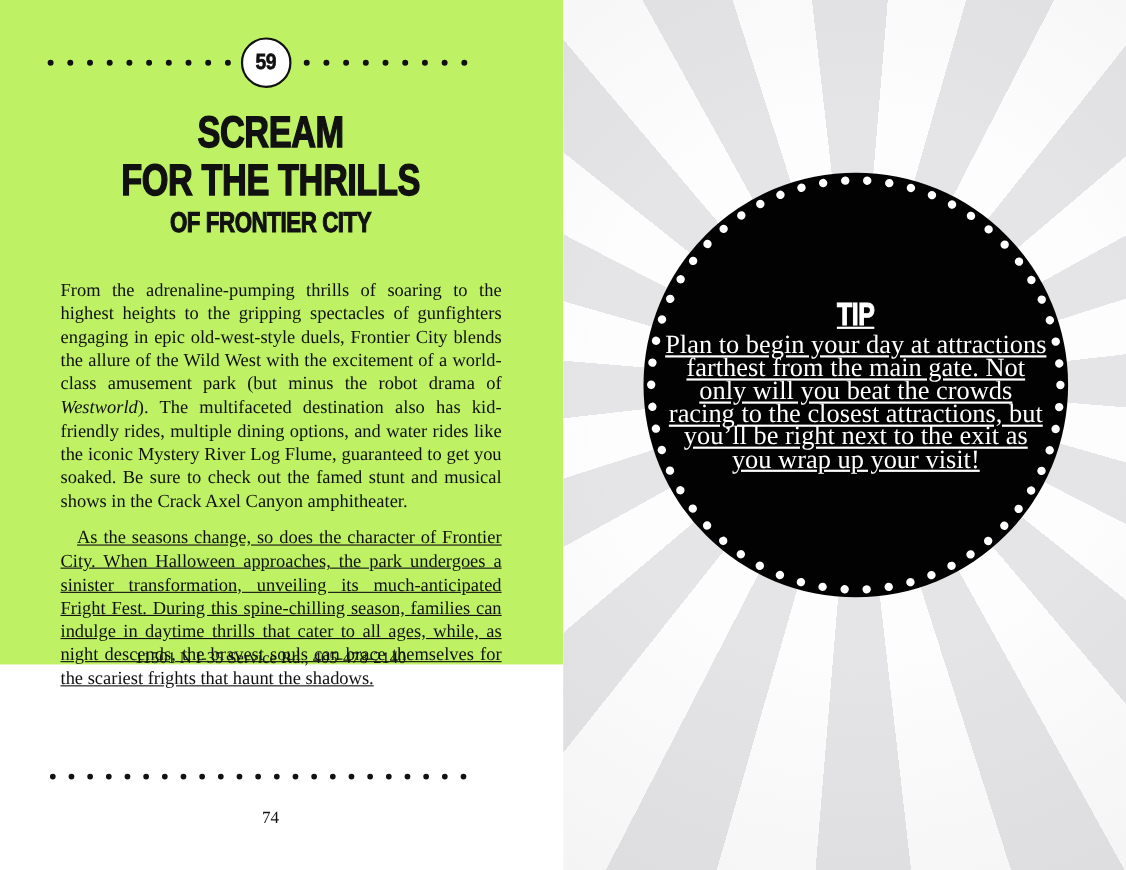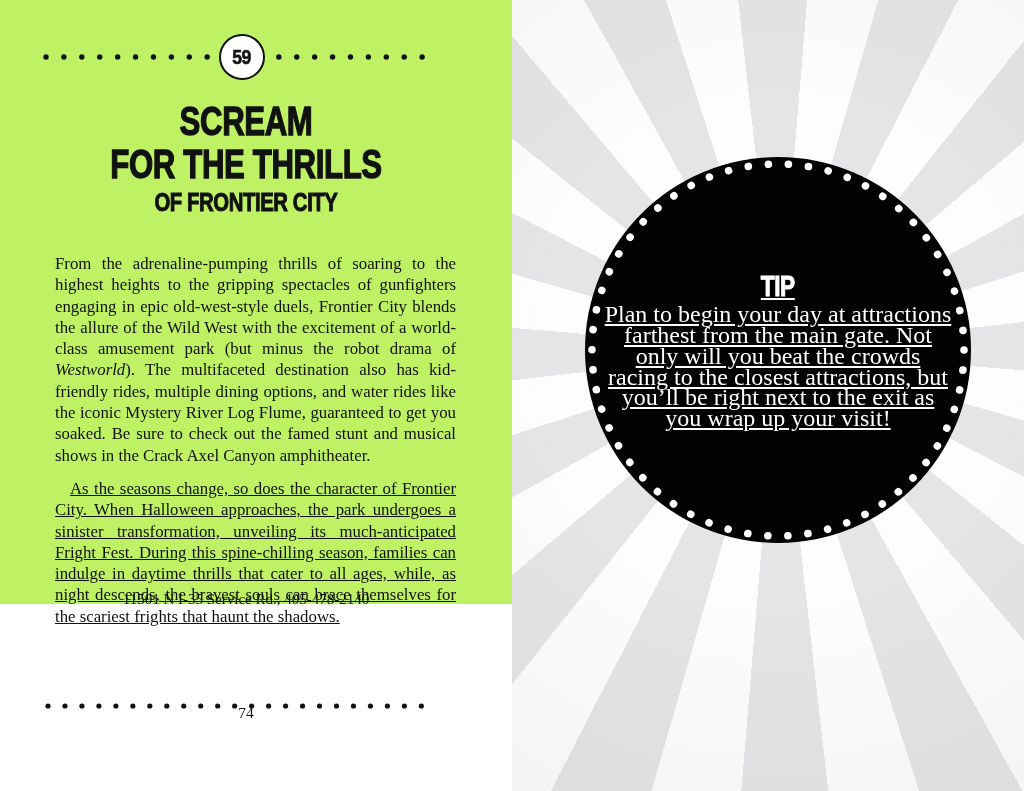--- a/index.html
+++ b/index.html
@@ -45,21 +45,21 @@
     font-size:16.8px;line-height:21.3px;text-align:justify;
     color:#101010;
   }
   .body-text p{margin:12px;}
   .body-text p.indented{text-indent:15px;text-decoration:underline;}
   .address-block{
     position:absolute;left:0;top:591px;width:492px;text-align:center;
     font-size:15px;line-height:17.6px;color:#101010;
   }
   .folio{
-    position:absolute;left:0;top:704px;width:492px;text-align:center;
+    position:absolute;left:0;top:735px;width:492px;text-align:center;
     font-size:15.5px;color:#101010;
   }
   
   .page-right{
     position:absolute;left:512px;top:0;width:512px;height:791px;
     overflow:hidden;
     background:
       repeating-conic-gradient(from 353.5deg at 266px 350px,
         #e5e5e8 0deg 11.25deg,
         #fdfdfe 11.25deg 22.5deg);

